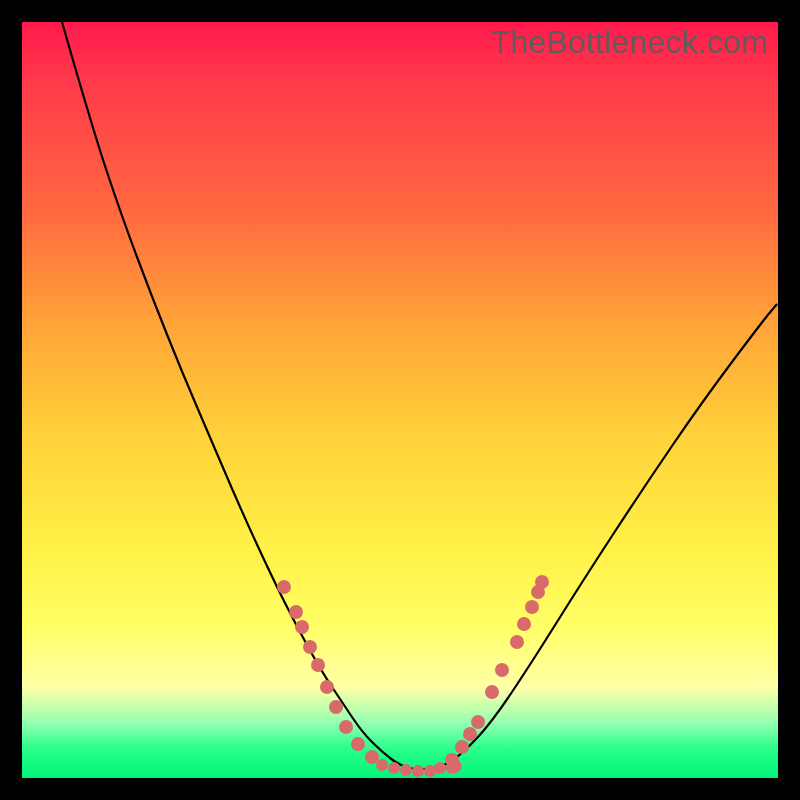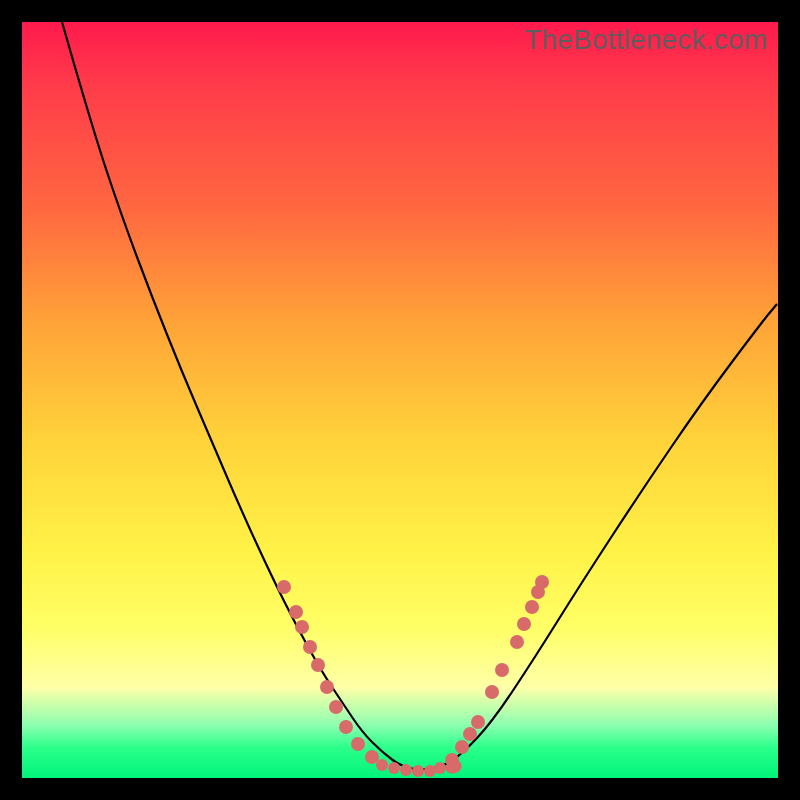--- a/index.html
+++ b/index.html
@@ -38,21 +38,21 @@
       #8dffb0 93%,
       #2bff8a 96%,
       #00f47a 100%
     );
   }
   .watermark {
     position: absolute;
     top: 2px;
     right: 10px;
     color: #5d5d5d;
-    font-size: 28px;
+    font-size: 32px;
     font-weight: 500;
     letter-spacing: 0.2px;
     user-select: none;
   }
   svg.curve {
     position: absolute;
     left: 0;
     top: 0;
     width: 756px;
     height: 756px;

